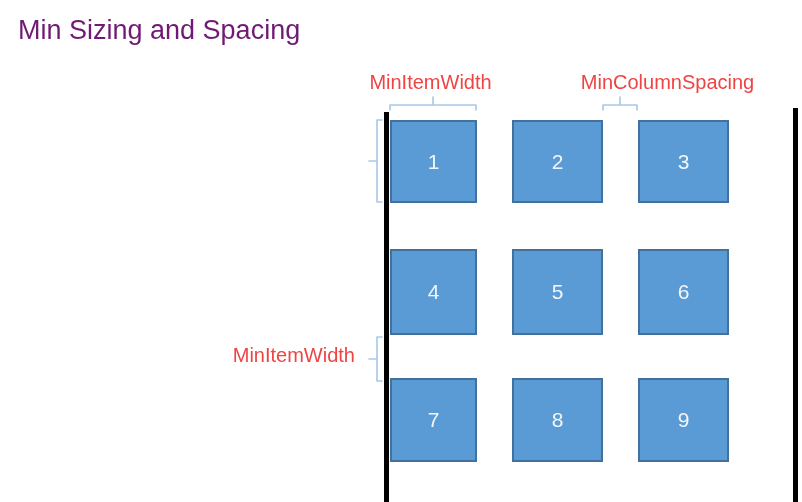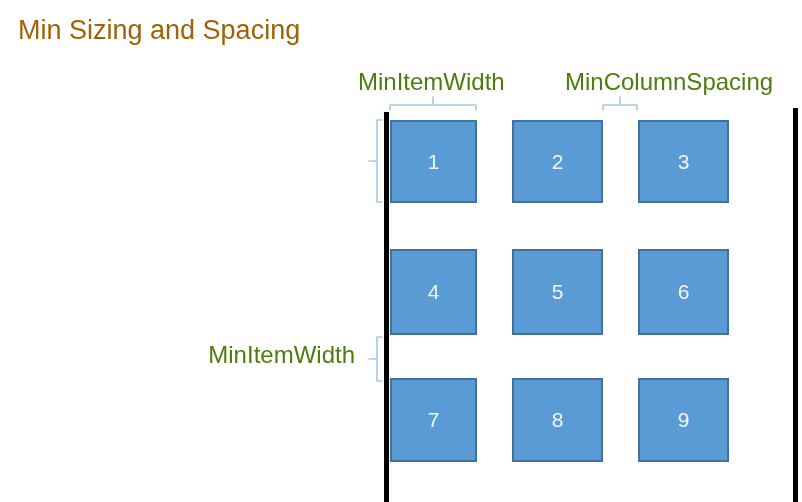--- a/index.html
+++ b/index.html
@@ -15,28 +15,28 @@
     background: #ffffff;
     overflow: hidden;
   }
   .title {
     position: absolute;
     left: 18px;
     top: 13px;
     font-size: 27px;
     line-height: 34px;
     font-weight: 400;
-    color: #a16207;
+    color: #701a75;
     white-space: nowrap;
   }
   .label {
     position: absolute;
-    font-size: 24px;
+    font-size: 20px;
     line-height: 24px;
-    color: #4d7c0f;
+    color: #ef4444;
     white-space: nowrap;
   }
   .lbl-miw  { left: 358px; top: 70px;  width: 145px; text-align: center; }
   .lbl-mcs  { left: 565px; top: 70px;  width: 205px; text-align: center; }
   .lbl-mih  { left: 150px; top: 148px; width: 205px; text-align: right; }
   .lbl-mrs  { left: 150px; top: 343px; width: 205px; text-align: right; }
 
   .brace { position: absolute; }
   .brace-miw { left: 389px; top: 96px;  width: 88px; height: 16px; }
   .brace-mcs { left: 602px; top: 96px;  width: 36px; height: 16px; }

